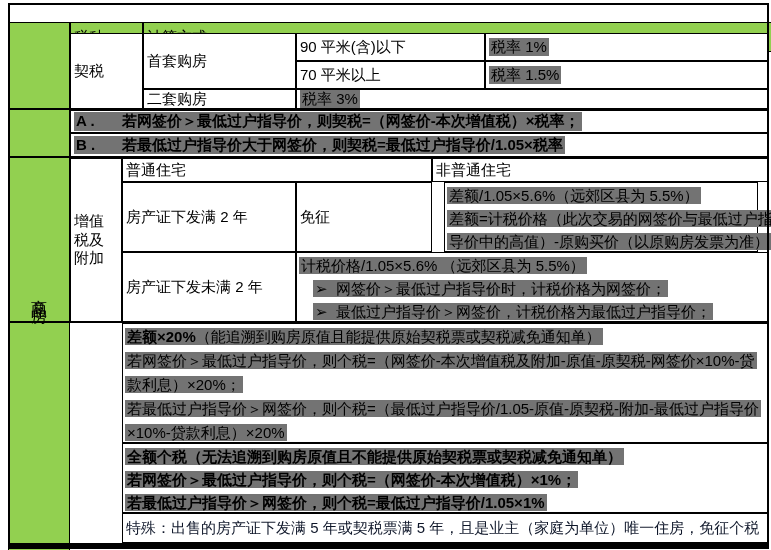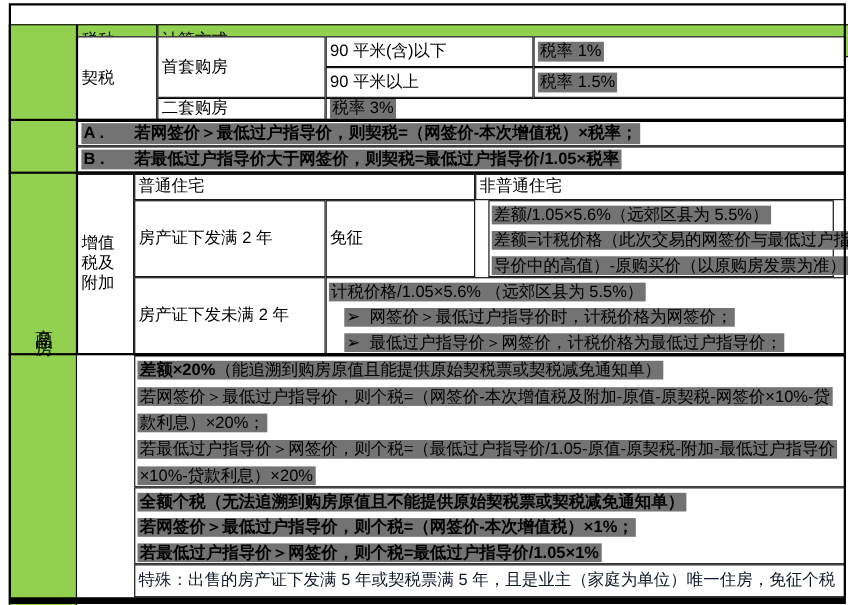--- a/index.html
+++ b/index.html
@@ -47,21 +47,21 @@
   <div class="cell" style="left:143px;top:33px;width:153px;height:56px;">
     <span>首套购房</span>
   </div>
   <div class="cell" style="left:296px;top:33px;width:189px;height:28px;">
     <span class="nowrap">90 平米(含)以下</span>
   </div>
   <div class="cell" style="left:485px;top:33px;width:284px;height:28px;">
     <span class="hl">税率 1%</span>
   </div>
   <div class="cell" style="left:296px;top:61px;width:189px;height:28px;">
-    <span class="nowrap">90 平米以上</span>
+    <span class="nowrap">70 平米以上</span>
   </div>
   <div class="cell" style="left:485px;top:61px;width:284px;height:28px;">
     <span class="hl">税率 1.5%</span>
   </div>
   <div class="cell" style="left:143px;top:89px;width:153px;height:20px;">
     <span class="nowrap">二套购房</span>
   </div>
   <div class="cell" style="left:296px;top:89px;width:473px;height:20px;">
     <span class="hl">税率 3%</span>
   </div>

